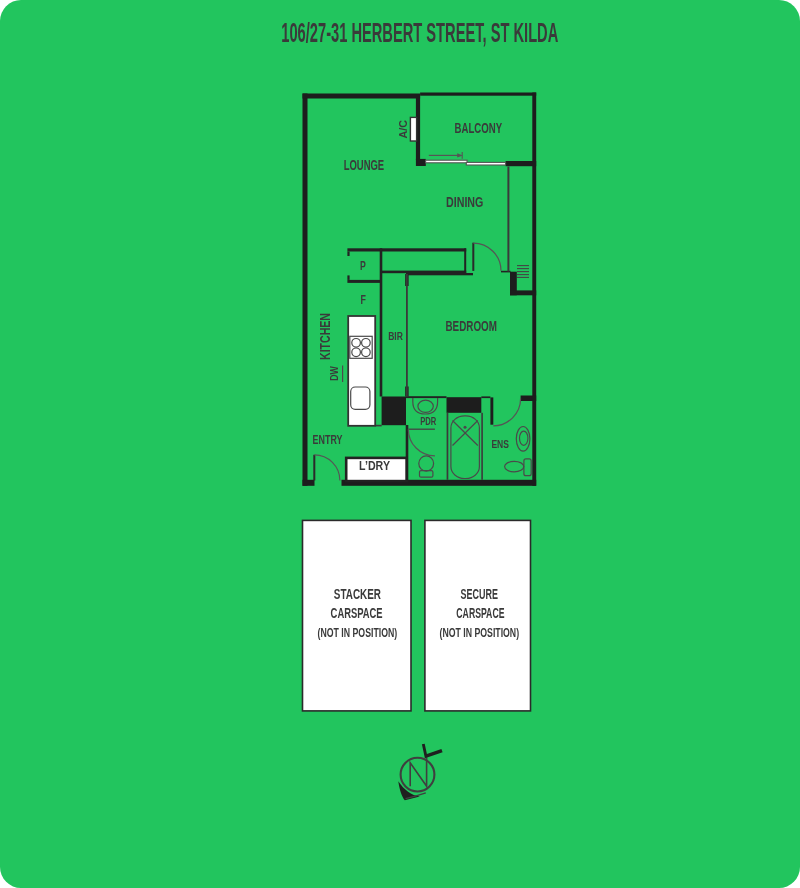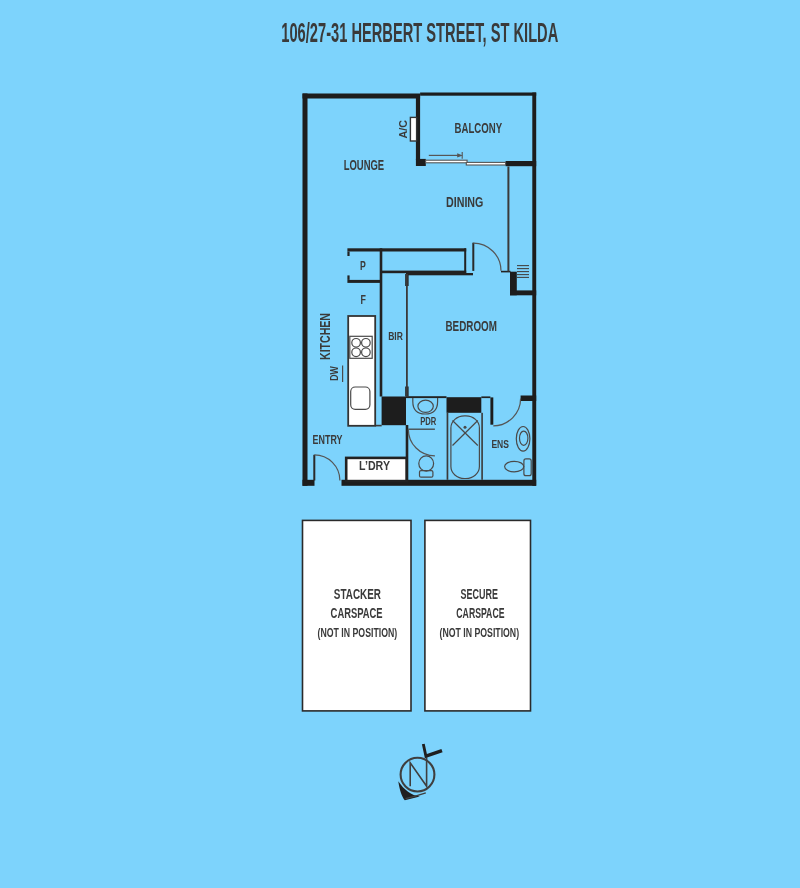--- a/index.html
+++ b/index.html
@@ -1,16 +1,16 @@
 <!DOCTYPE html>
 <html><head>
 <meta charset="utf-8">
 <style>
   html,body{margin:0;padding:0;background:#ffffff;}
-  #page{position:relative;width:800px;height:888px;background:#7dd3fc;overflow:hidden;}
+  #page{position:relative;width:800px;height:888px;background:#22c55e;overflow:hidden;border-radius:21px;}
   svg{position:absolute;left:0;top:0;}
   text{font-family:"Liberation Sans",sans-serif;font-weight:bold;fill:#3a3a3a;}
 </style>
 </head>
 <body>
 <div id="page">
 <svg width="800" height="888" viewBox="0 0 800 888">
 
   <g fill="#1d1d1d">
 

